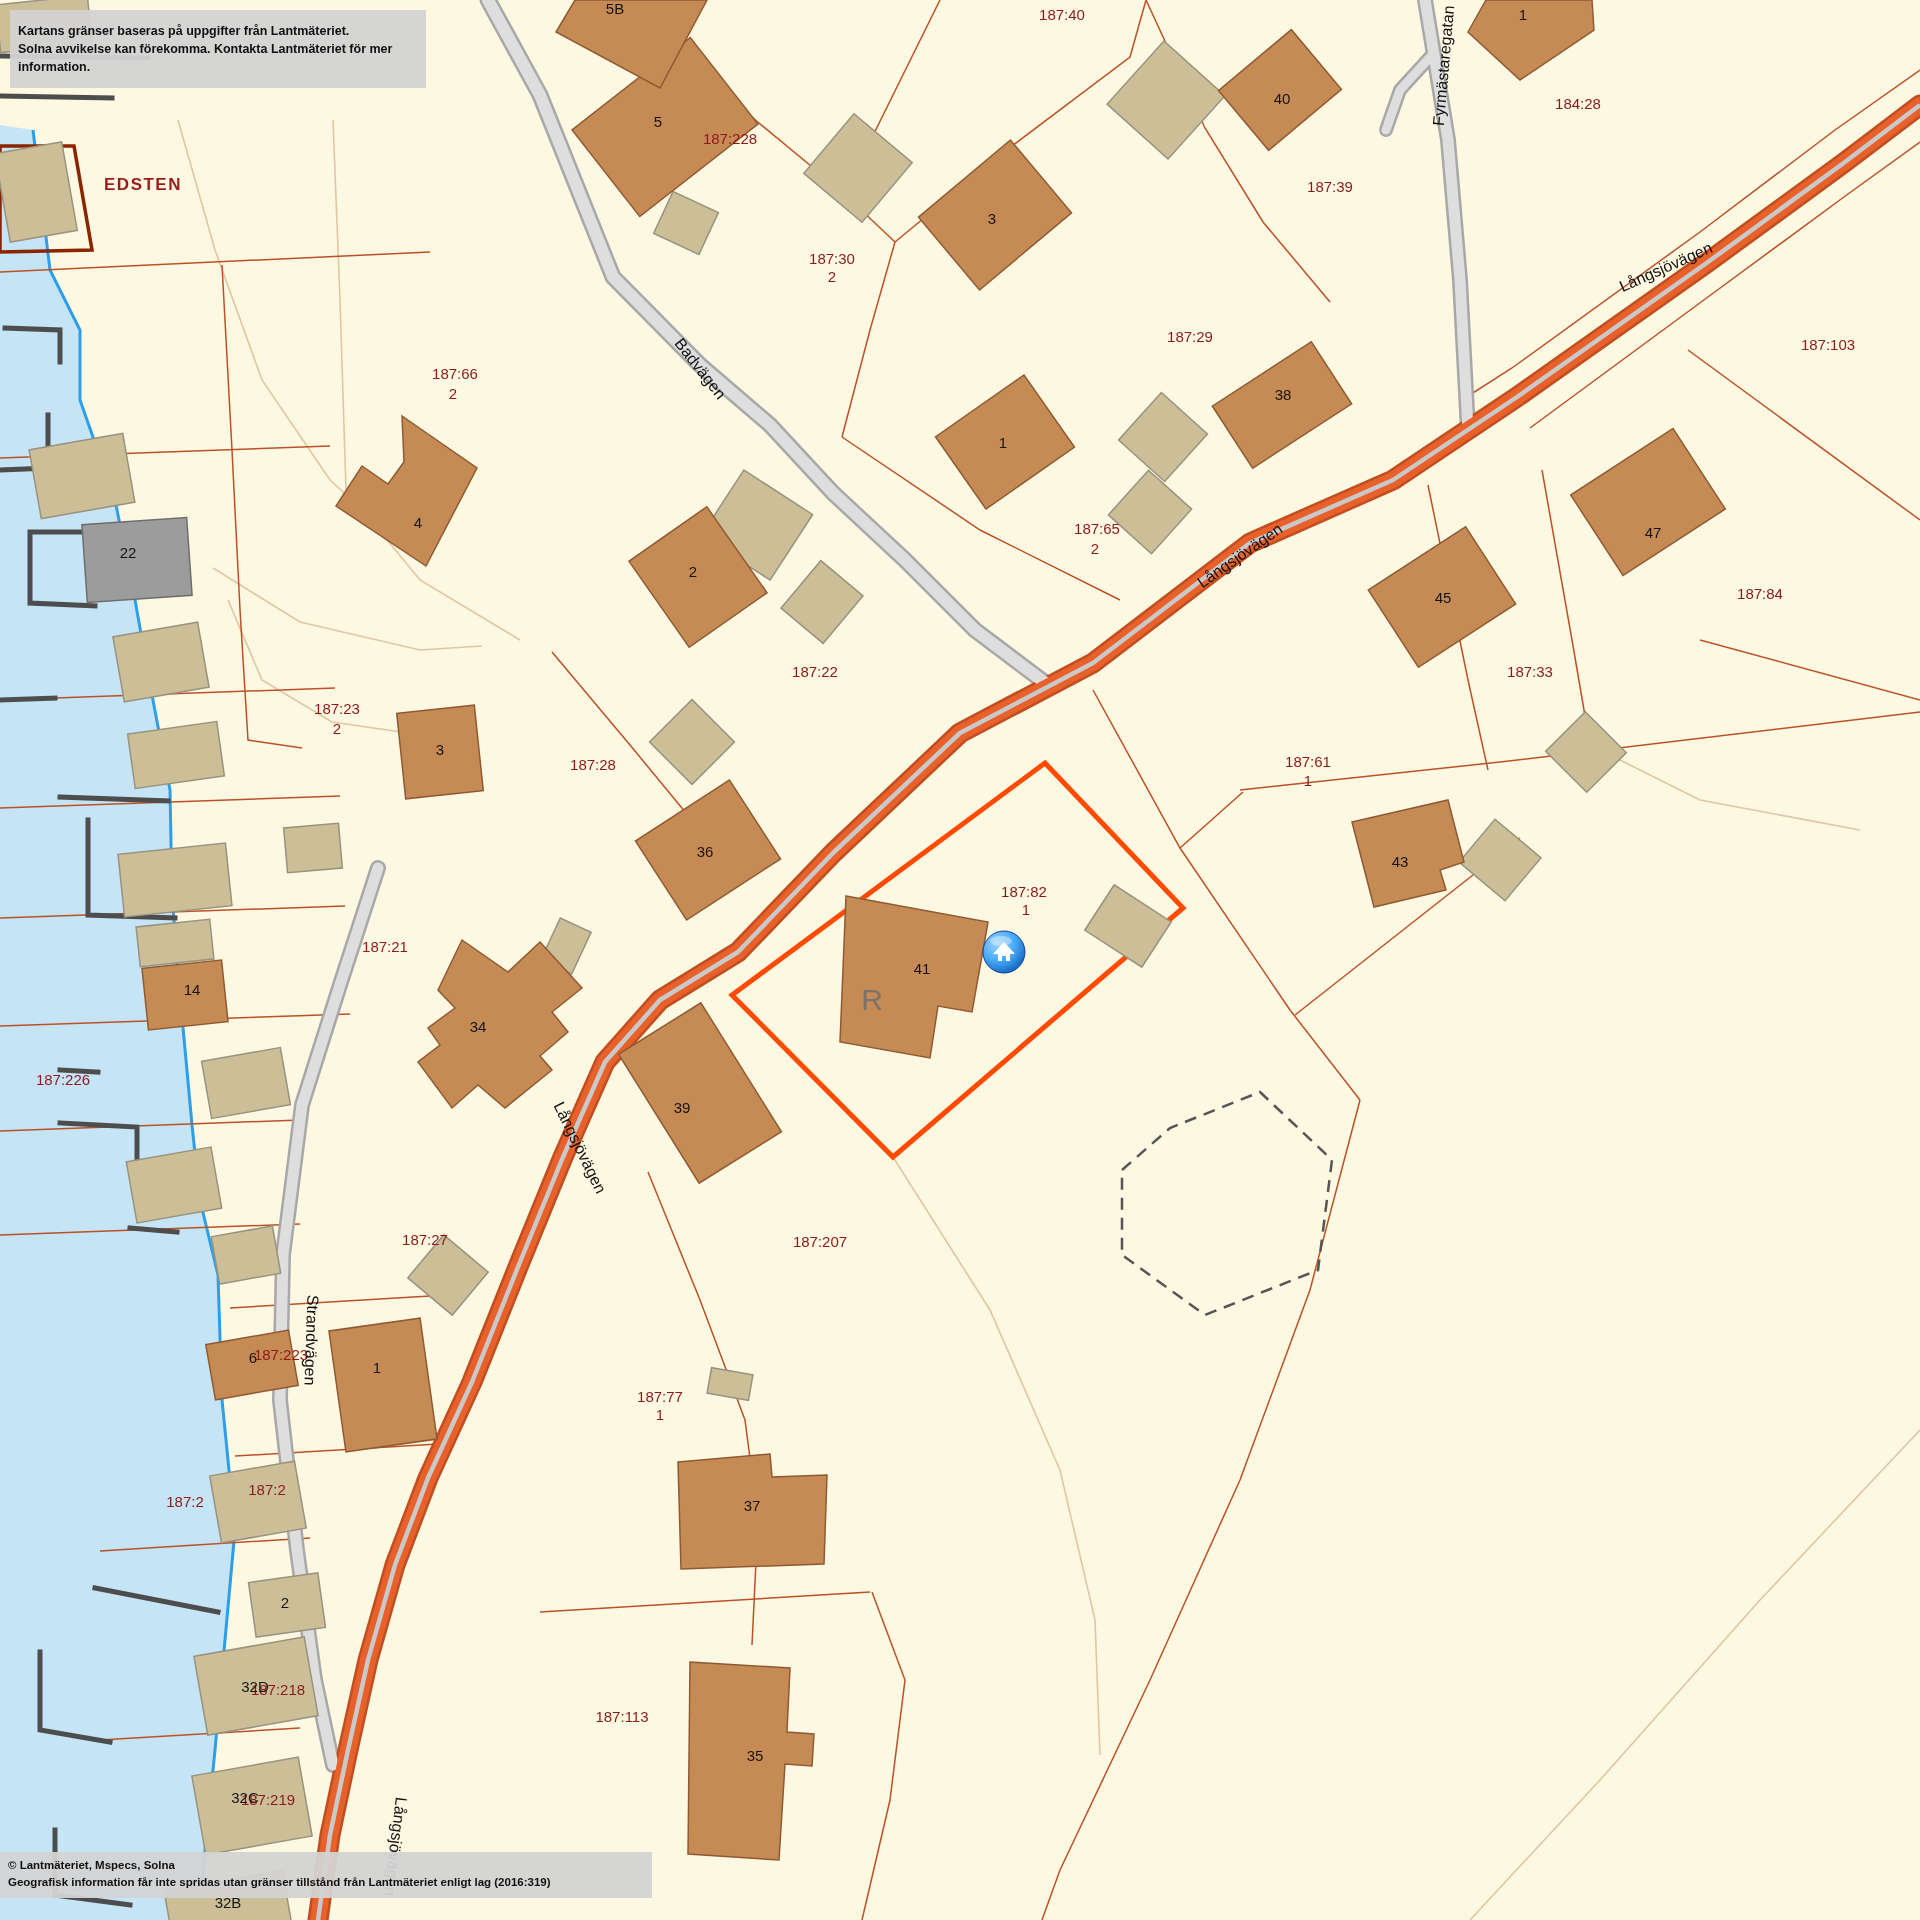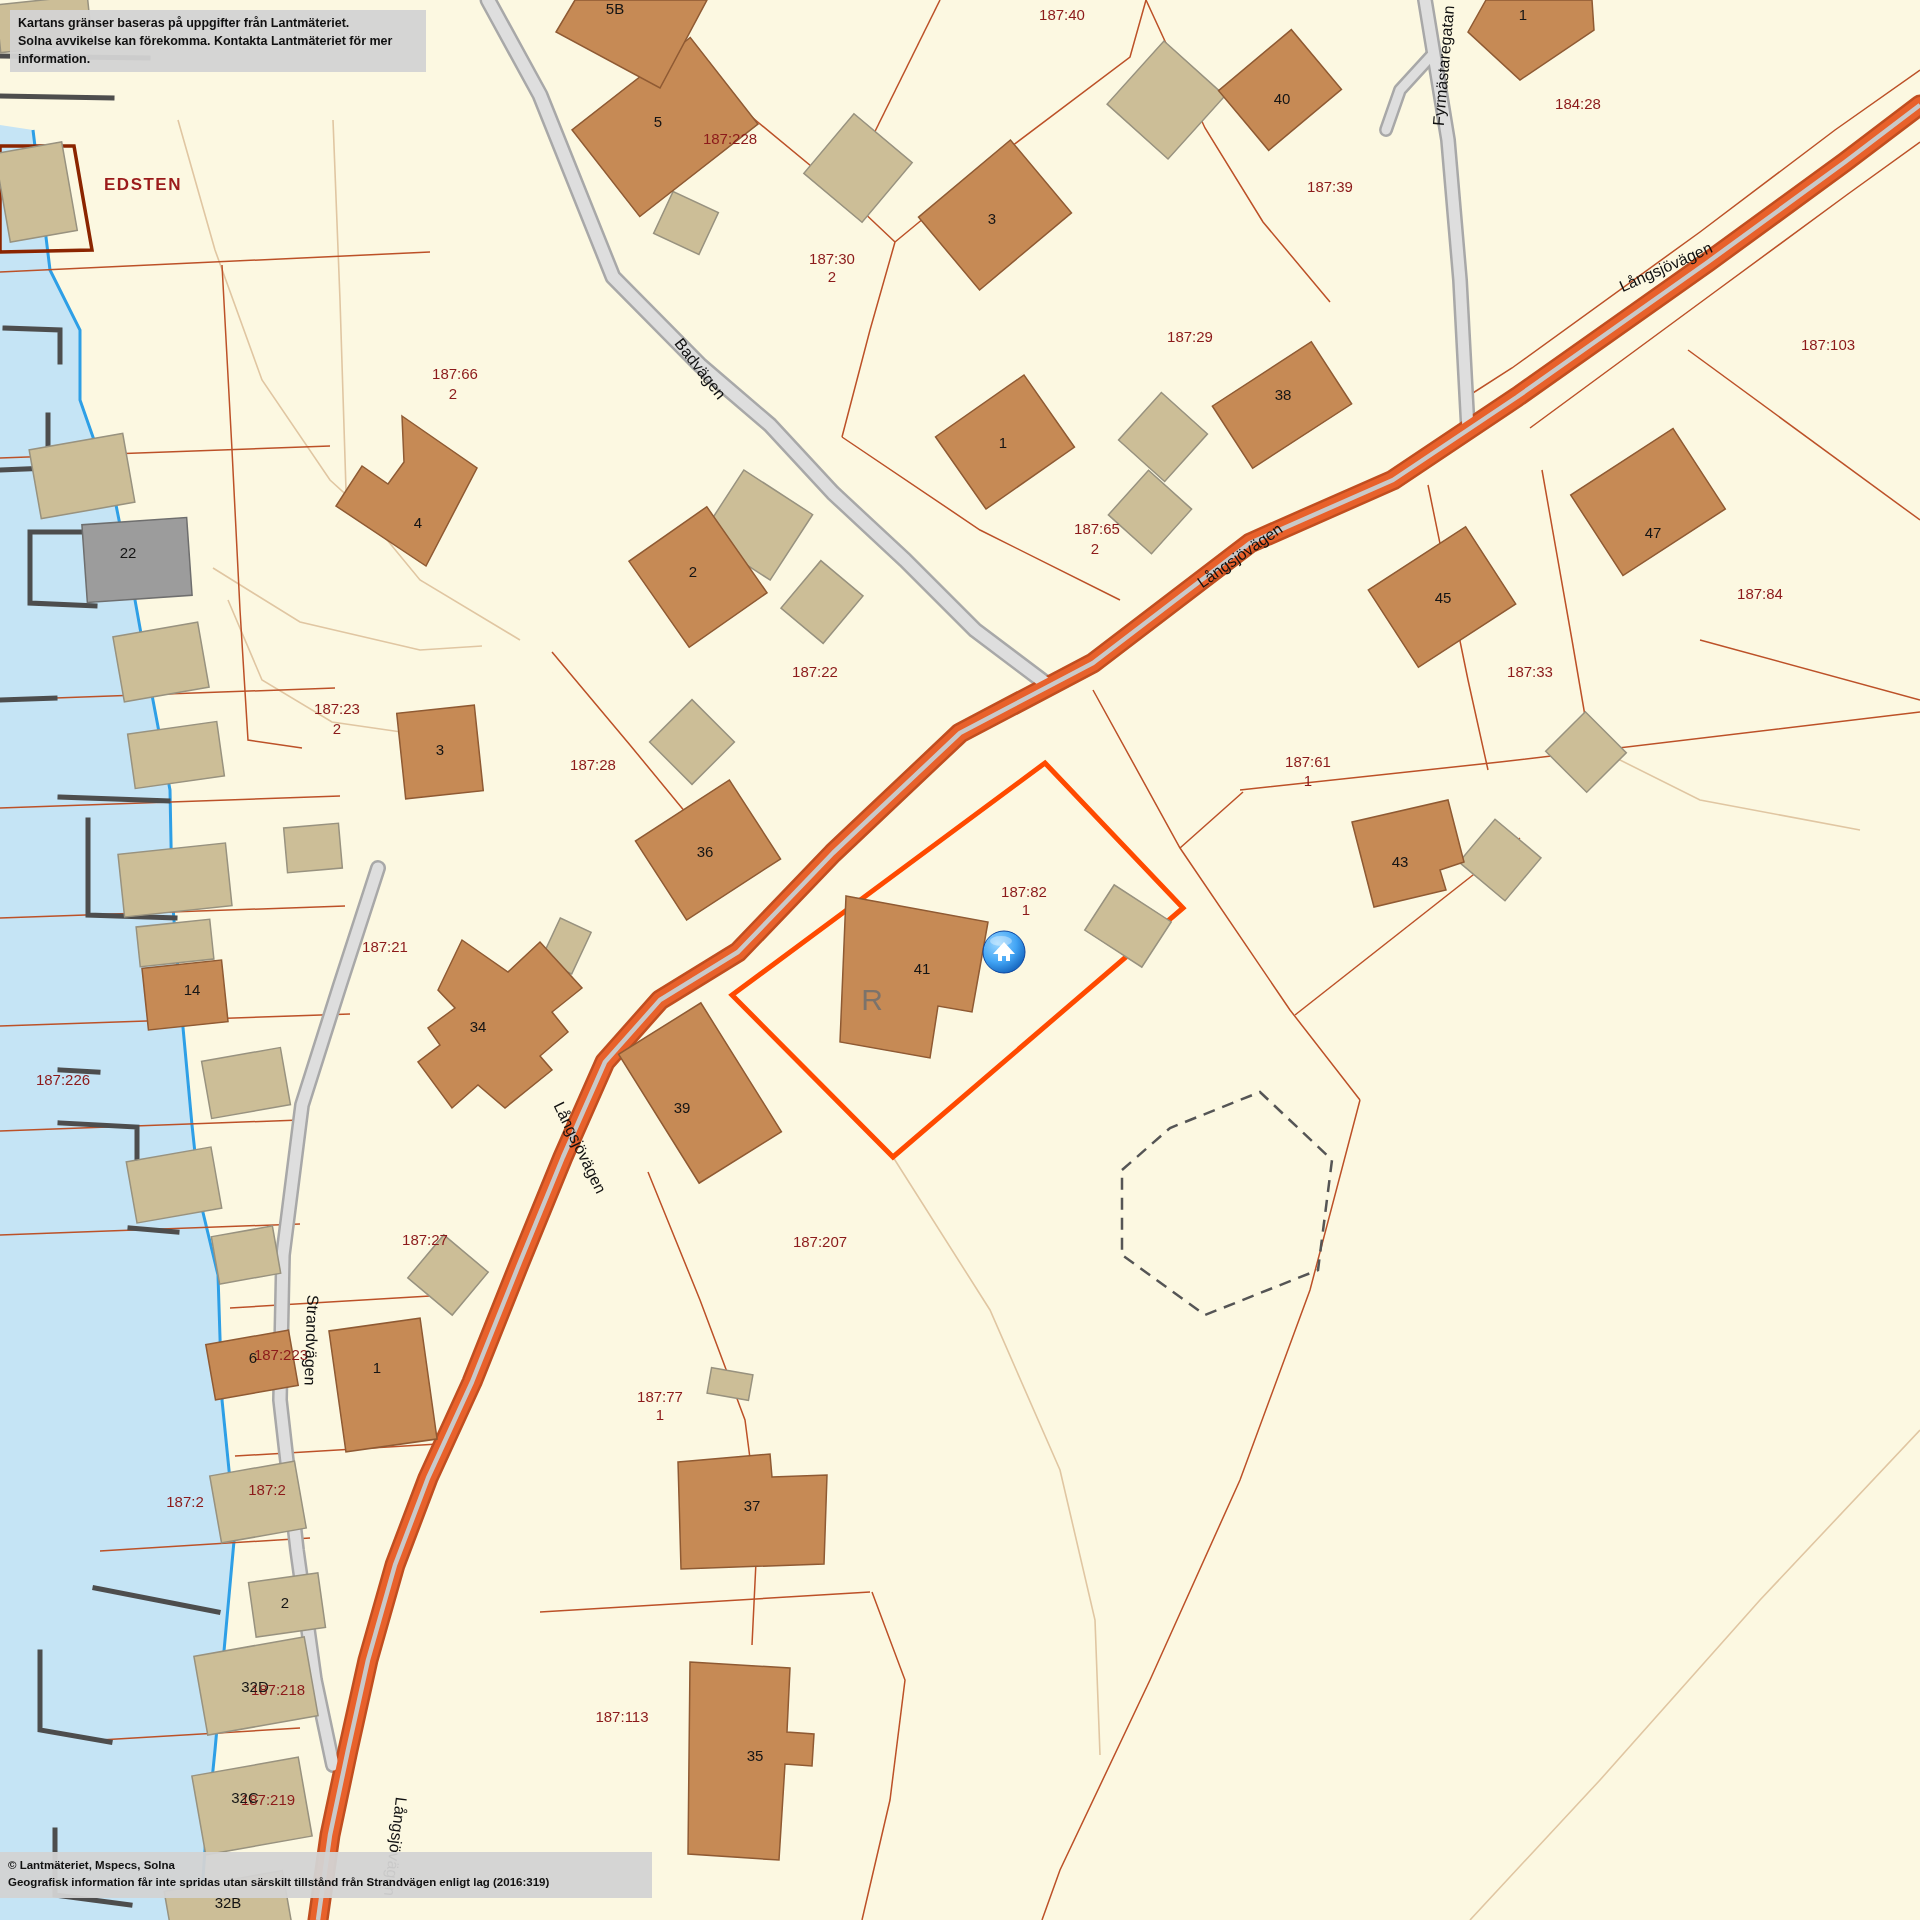--- a/index.html
+++ b/index.html
@@ -1,21 +1,21 @@
 <!DOCTYPE html>
 <html><head>
 <meta charset="utf-8">
 <style>
   html,body{margin:0;padding:0;background:#FCF8E1;}
   .stage{position:relative;width:1920px;height:1920px;overflow:hidden;background:#FCF8E1;
          font-family:"Liberation Sans",sans-serif;}
   #map-svg{position:absolute;left:0;top:0;font-family:"Liberation Sans",sans-serif;}
   .overlay-bar{position:absolute;background:rgba(211,211,211,0.95);color:#111;
                font-family:"Liberation Sans",sans-serif;font-weight:bold;line-height:1.45;}
-  #disclaimer{left:10px;top:10px;width:400px;padding:4px 8px;font-size:12.5px;}
+  #disclaimer{left:10px;top:10px;width:400px;padding:12px 8px;font-size:12.5px;}
   #copyright{left:0;top:1852px;width:628px;padding:5px 16px 8px 8px;font-size:11.5px;}
   .lbl-parcel{fill:#8C1A1A;font-size:15px;}
   .lbl-bldg{fill:#151515;font-size:15px;}
   .lbl-road{fill:#111;font-size:16px;}
   .lbl-district{fill:#9B1B1B;font-size:17px;font-weight:bold;letter-spacing:1.5px;}
   text{text-anchor:middle;}
 </style>
 </head>
 <body>
 
@@ -231,15 +231,15 @@
       </g>
     </svg>
 
   <div id="disclaimer" class="overlay-bar">
     <div>Kartans gränser baseras på uppgifter från Lantmäteriet.</div>
     <div>Solna avvikelse kan förekomma. Kontakta Lantmäteriet för mer information.</div>
   </div>
 
   <div id="copyright" class="overlay-bar">
     <div>© Lantmäteriet, Mspecs, Solna</div>
-    <div>Geografisk information får inte spridas utan särskilt tillstånd från Strandvägen enligt lag (2016:319)</div>
+    <div>Geografisk information får inte spridas utan gränser tillstånd från Lantmäteriet enligt lag (2016:319)</div>
   </div>
 </div>
 
 </body></html>

